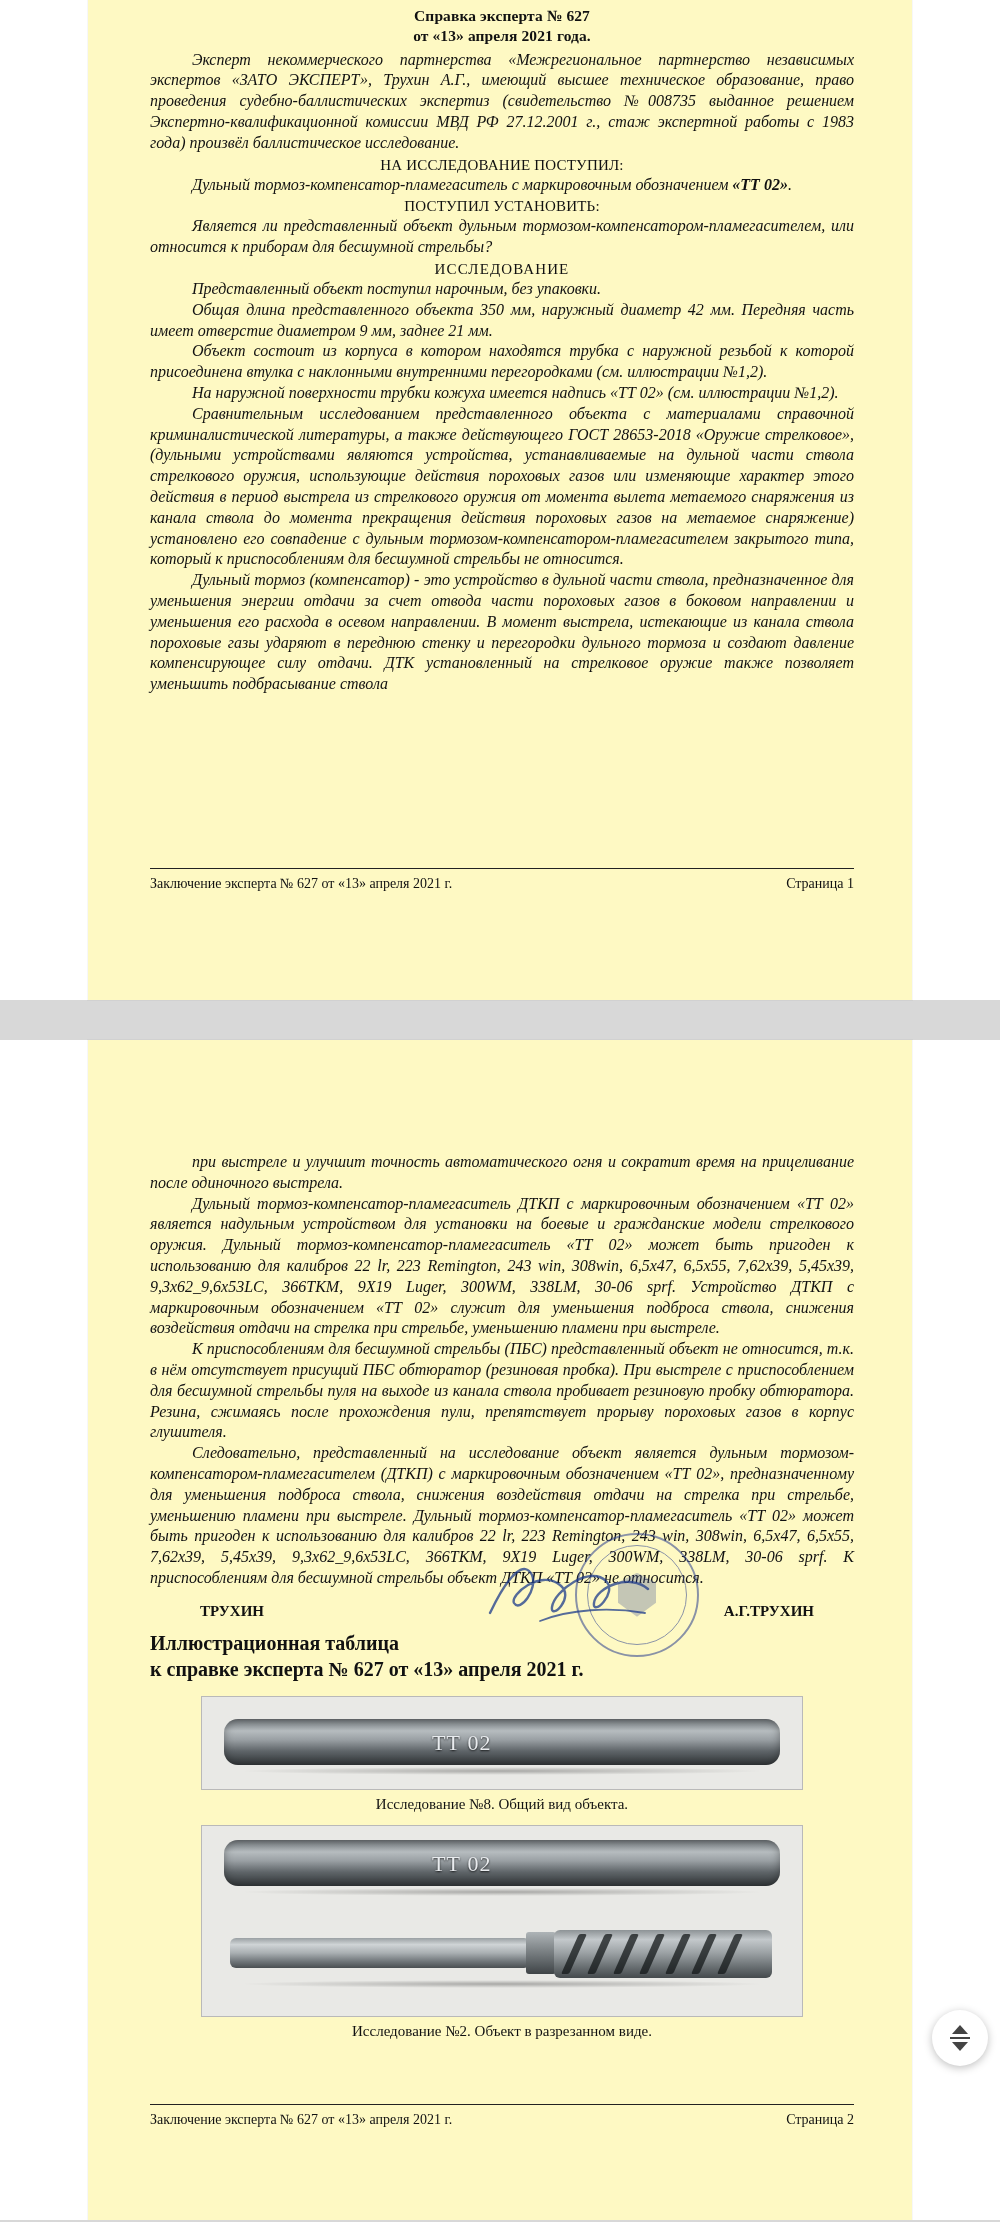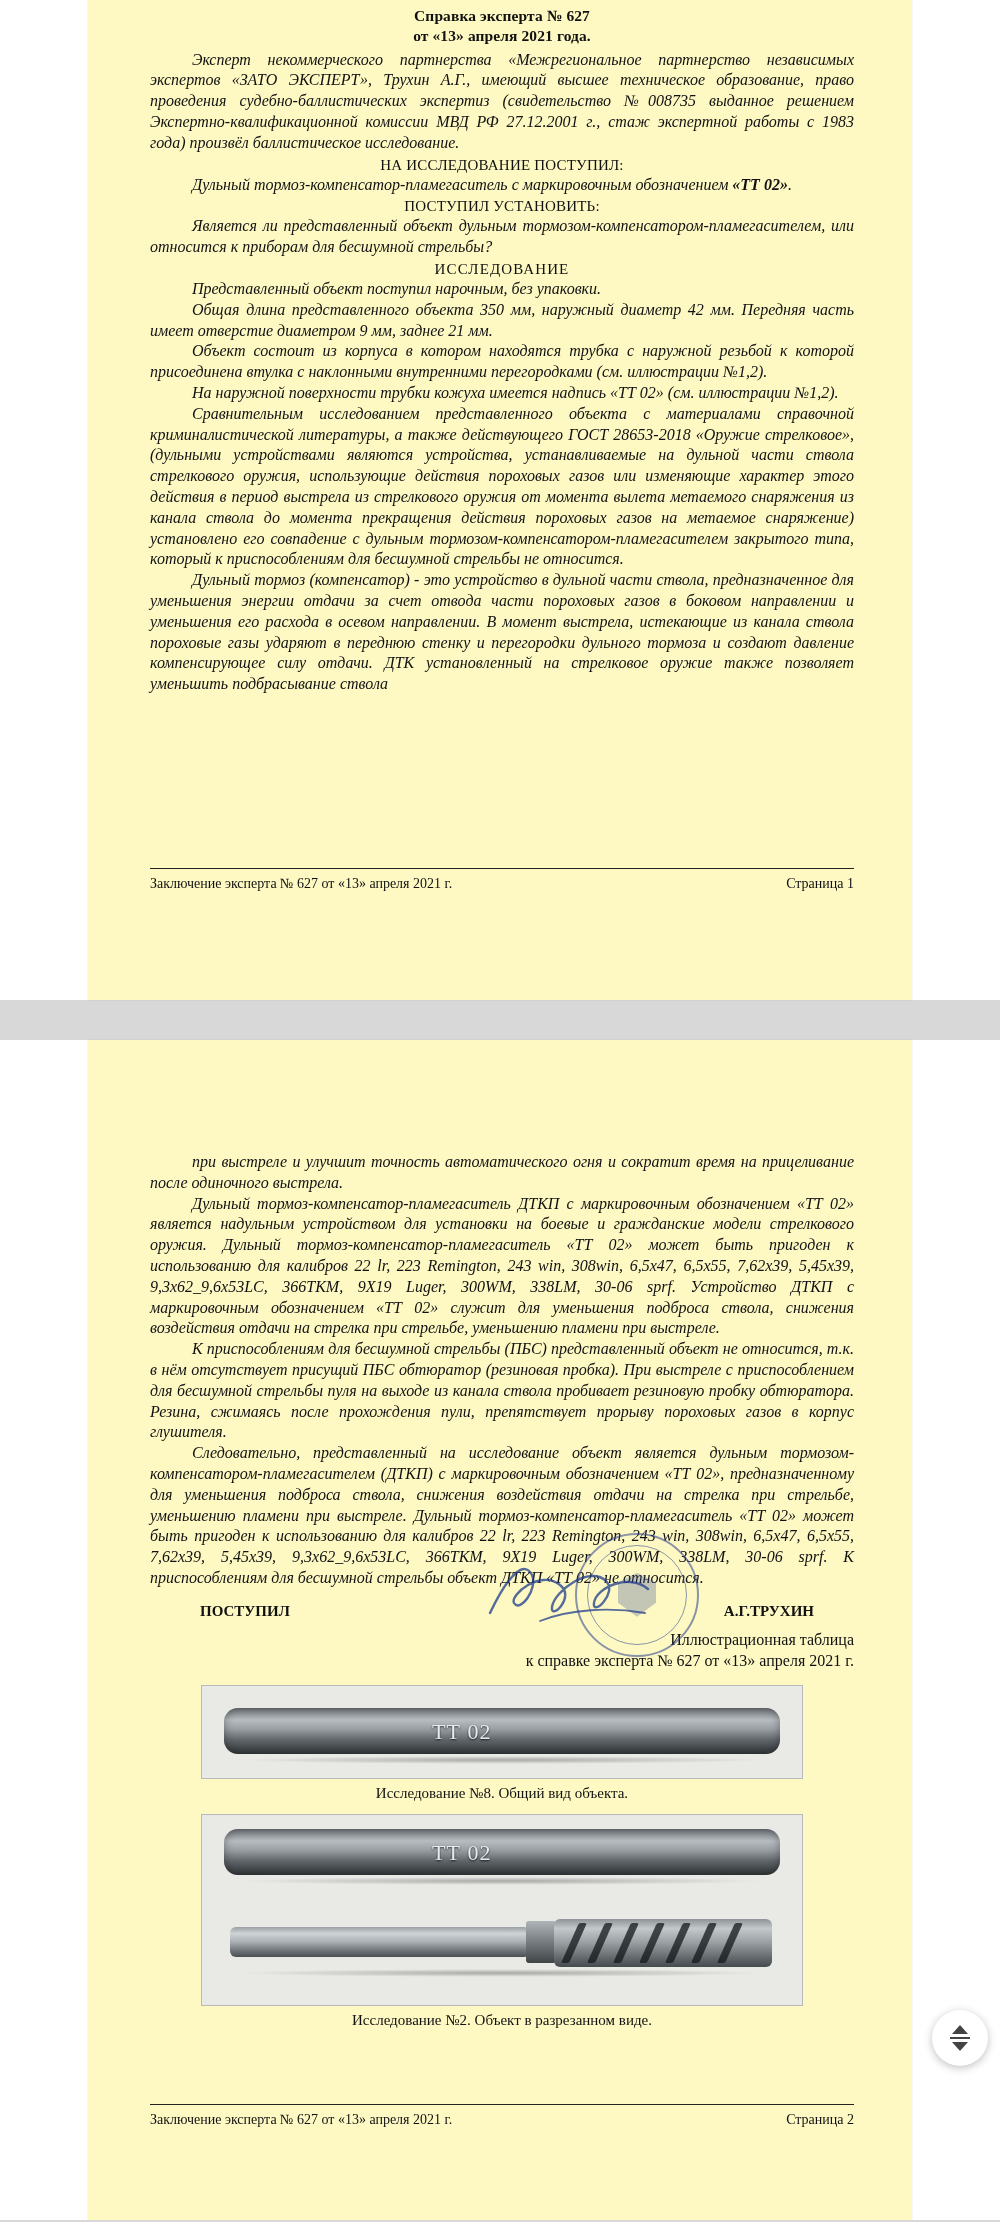--- a/index.html
+++ b/index.html
@@ -92,23 +92,23 @@
   .expert-row {
     display: flex;
     justify-content: space-between;
     font-weight: bold;
     font-size: 15px;
     margin-top: 14px;
     padding: 0 40px 0 50px;
     position: relative;
   }
   .illus-title {
-    text-align: right;
-    font-weight: normal;
-    font-size: 16px;
+    text-align: left;
+    font-weight: bold;
+    font-size: 20px;
     line-height: 1.3;
     margin-top: 10px;
   }
 
   .photo-box {
     border: 1px solid #b9b9b9;
     background: #e9e9e6;
     margin: 0 auto;
     position: relative;
     overflow: hidden;
@@ -283,21 +283,21 @@
   <div class="page page-2">
     <div class="sheet">
       <div class="sheet-inner">
 
         <p class="body" style="margin-top:112px;">при выстреле и улучшит точность автоматического огня и сократит время на прицеливание после одиночного выстрела.</p>
         <p class="body">Дульный тормоз-компенсатор-пламегаситель ДТКП с маркировочным обозначением «ТТ 02» является надульным устройством для установки на боевые и гражданские модели стрелкового оружия. Дульный тормоз-компенсатор-пламегаситель «ТТ 02» может быть пригоден к использованию для калибров 22 lr, 223 Remington, 243 win, 308win, 6,5x47, 6,5x55, 7,62x39, 5,45x39, 9,3x62_9,6x53LC, 366ТКМ, 9X19 Luger, 300WM, 338LM, 30-06 sprf. Устройство ДТКП с маркировочным обозначением «ТТ 02» служит для уменьшения подброса ствола, снижения воздействия отдачи на стрелка при стрельбе, уменьшению пламени при выстреле.</p>
         <p class="body">К приспособлениям для бесшумной стрельбы (ПБС) представленный объект не относится, т.к. в нём отсутствует присущий ПБС обтюратор (резиновая пробка). При выстреле с приспособлением для бесшумной стрельбы пуля на выходе из канала ствола пробивает резиновую пробку обтюратора. Резина, сжимаясь после прохождения пули, препятствует прорыву пороховых газов в корпус глушителя.</p>
         <p class="body">Следовательно, представленный на исследование объект является дульным тормозом-компенсатором-пламегасителем (ДТКП) с маркировочным обозначением «ТТ 02», предназначенному для уменьшения подброса ствола, снижения воздействия отдачи на стрелка при стрельбе, уменьшению пламени при выстреле. Дульный тормоз-компенсатор-пламегаситель «ТТ 02» может быть пригоден к использованию для калибров 22 lr, 223 Remington, 243 win, 308win, 6,5x47, 6,5x55, 7,62x39, 5,45x39, 9,3x62_9,6x53LC, 366ТКМ, 9X19 Luger, 300WM, 338LM, 30-06 sprf. К приспособлениям для бесшумной стрельбы объект ДТКП «ТТ 02» не относится.</p>
 
         <div class="expert-row">
-          <span>ПОСТУПИЛ</span>
+          <span>ТРУХИН</span>
           <span>А.Г.ТРУХИН</span>
 
           <svg class="signature" viewBox="0 0 190 86">
             <path d="M10,62 C30,20 45,10 52,24 C58,38 40,62 34,52 C30,44 60,18 80,34 C96,46 70,70 72,56 C74,40 110,14 126,30 C138,42 112,66 114,52 C116,36 150,22 168,38" fill="none" stroke="#1d3c8c" stroke-width="2.4" stroke-linecap="round"></path>
             <path d="M60,70 C90,58 130,56 165,62" fill="none" stroke="#1d3c8c" stroke-width="1.8" stroke-linecap="round"></path>
           </svg>
 
           <div class="stamp">
             <div class="stamp-center"></div>
           </div>

